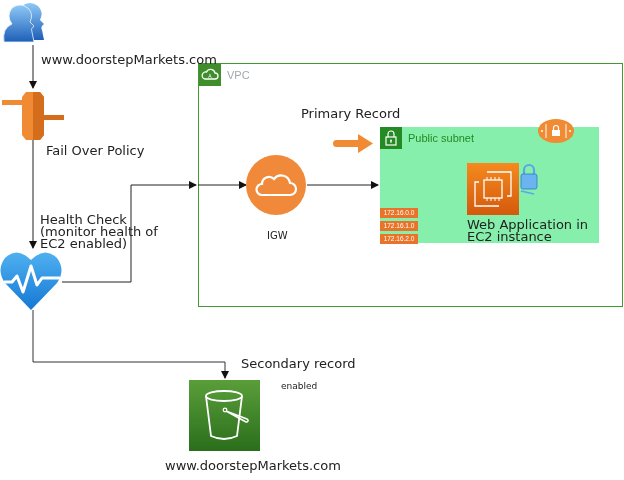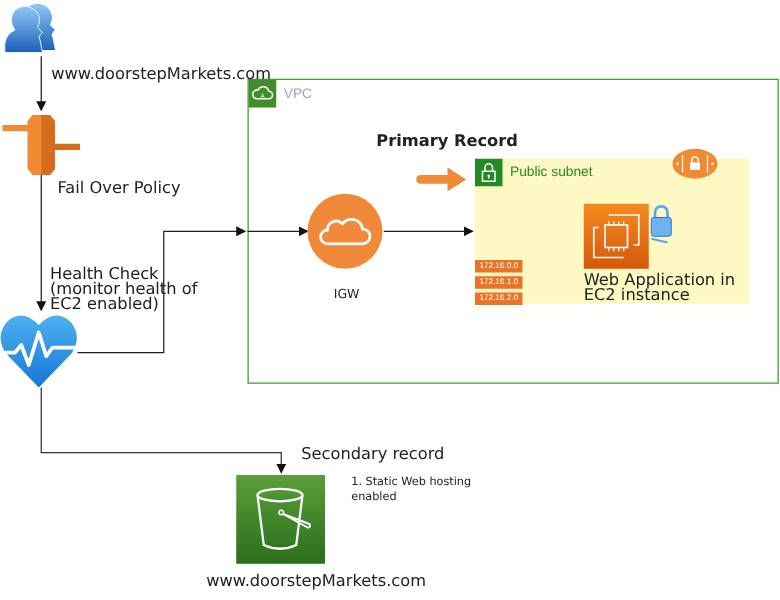--- a/index.html
+++ b/index.html
@@ -2,21 +2,21 @@
 <html><head>
 <meta charset="utf-8">
 <style>
   html, body { margin:0; padding:0; background:#ffffff; }
   body { width:624px; height:480px; position:relative; overflow:hidden; font-family:"DejaVu Sans", sans-serif; }
   .lbl { position:absolute; font-size:13px; color:#222; white-space:nowrap; line-height:12px; }
   svg.canvas { position:absolute; left:0; top:0; }
   .vpc { position:absolute; left:198px; top:63px; width:425px; height:244px; border:1.5px solid #3f9a2f; box-sizing:border-box; }
   .vpc-badge { position:absolute; left:0; top:0; width:22px; height:22px; background:#3f8d2b; }
   .vpc-label { position:absolute; left:28px; top:5px; font-size:11px; color:#a0a7ae; font-family:Liberation Sans, sans-serif; }
-  .subnet { position:absolute; left:380px; top:127px; width:219px; height:116px; background:#fef9c3; }
+  .subnet { position:absolute; left:380px; top:127px; width:219px; height:116px; background:#86efac; }
   .subnet-badge { position:absolute; left:0; top:0; width:22px; height:22px; background:#248a24; }
   .subnet-label { position:absolute; left:28px; top:5px; font-size:11px; color:#248a24; font-family:"Liberation Sans", sans-serif; }
   .ip { position:absolute; left:380px; width:38px; height:10px; background:#e8742a; color:#fff; font-size:6.5px; line-height:10px; text-align:center; font-family:"Liberation Sans", sans-serif; }
   .notes { position:absolute; left:281px; top:380px; font-size:9px; line-height:12px; color:#222; }
 </style>
 </head>
 <body>
 
 <div class="vpc">
   <div class="vpc-badge">
@@ -147,24 +147,23 @@
 <div class="ip" style="top:221px;">172.16.1.0</div>
 <div class="ip" style="top:234px;">172.16.2.0</div>
 
 <span class="lbl" style="left:41px; top:54px;">www.doorstepMarkets.com</span>
 <span class="lbl" style="left:46px; top:145px;">Fail Over Policy</span>
 <div class="lbl" style="left:40px; top:214px; text-align:center; width:84px;">
   <div>Health Check</div>
   <div>(monitor health of</div>
   <div>EC2 enabled)</div>
 </div>
-<span class="lbl" style="left:301px; top:108px;font-weight:bold;">Primary Record</span>
+<span class="lbl" style="left:301px; top:108px;">Primary Record</span>
 <span class="lbl" style="left:267px; top:230px; font-size:10px;">IGW</span>
 <div class="lbl" style="left:467px; top:219px;">
   <div>Web  Application  in</div>
   <div>EC2 instance</div>
 </div>
 <span class="lbl" style="left:241px; top:358px;">Secondary record</span>
 <div class="notes">
-  <div>1. Static Web hosting</div>
   <div>enabled</div>
 </div>
 <span class="lbl" style="left:165px; top:460px;">www.doorstepMarkets.com</span>
 
 </body></html>

